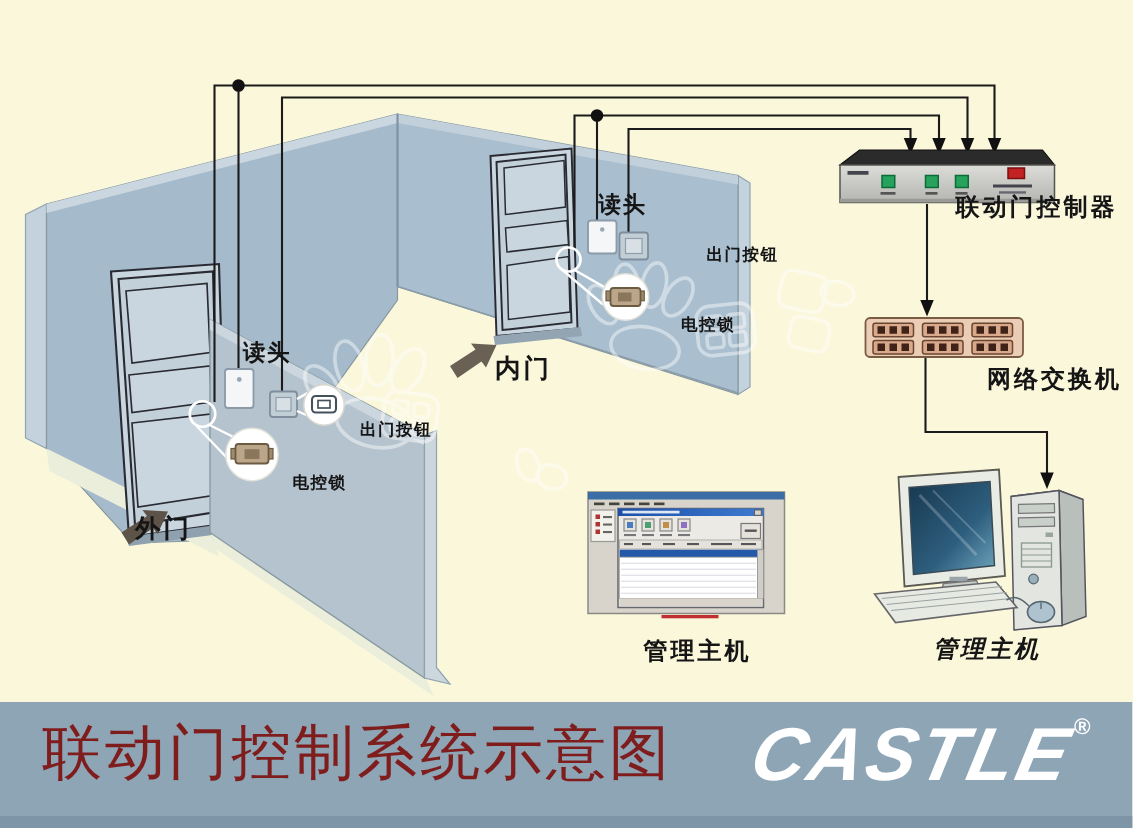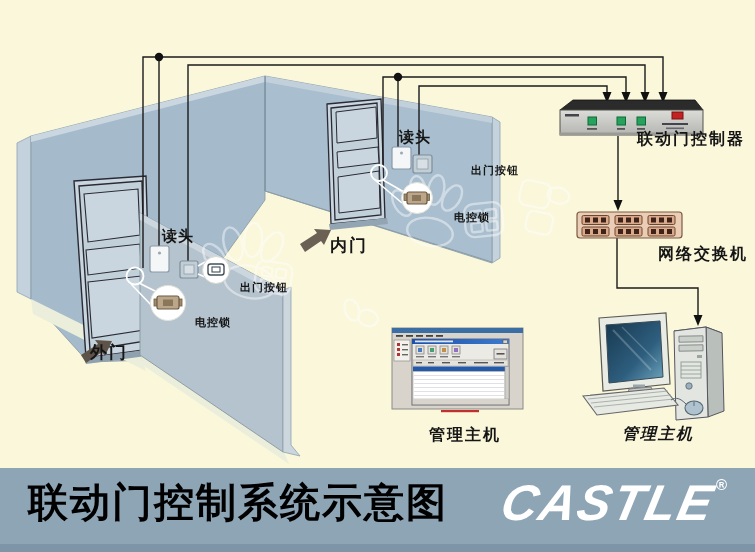--- a/index.html
+++ b/index.html
@@ -18,22 +18,22 @@
   .lbl-dev{font-size:16px;letter-spacing:2px;}
   .lbl-door{font-size:17px;letter-spacing:2px;}
   #bottombar{
     position:absolute;left:0;top:468px;width:755px;height:84px;
     background:#8EA5B6;
   }
   #bottombar .darkstrip{
     position:absolute;left:0;bottom:0;width:755px;height:8px;background:#7D95A7;
   }
   #main-title{
-    position:absolute;left:28px;top:12px;font-size:40px;font-weight:bold;
-    color:#000000;letter-spacing:2px;line-height:1.1;
+    position:absolute;left:28px;top:12px;font-size:40px;font-weight:normal;
+    color:#7f1d1d;letter-spacing:2px;line-height:1.1;
   }
   #brand-logo{
     position:absolute;left:502px;top:10px;color:#FFFFFF;
     font-size:50px;font-weight:bold;font-style:italic;
     transform:skewX(-12deg);letter-spacing:2px;line-height:1;
   }
   #brand-reg{
     position:absolute;left:716px;top:8px;color:#FFFFFF;
     font-size:15px;font-weight:bold;
   }

